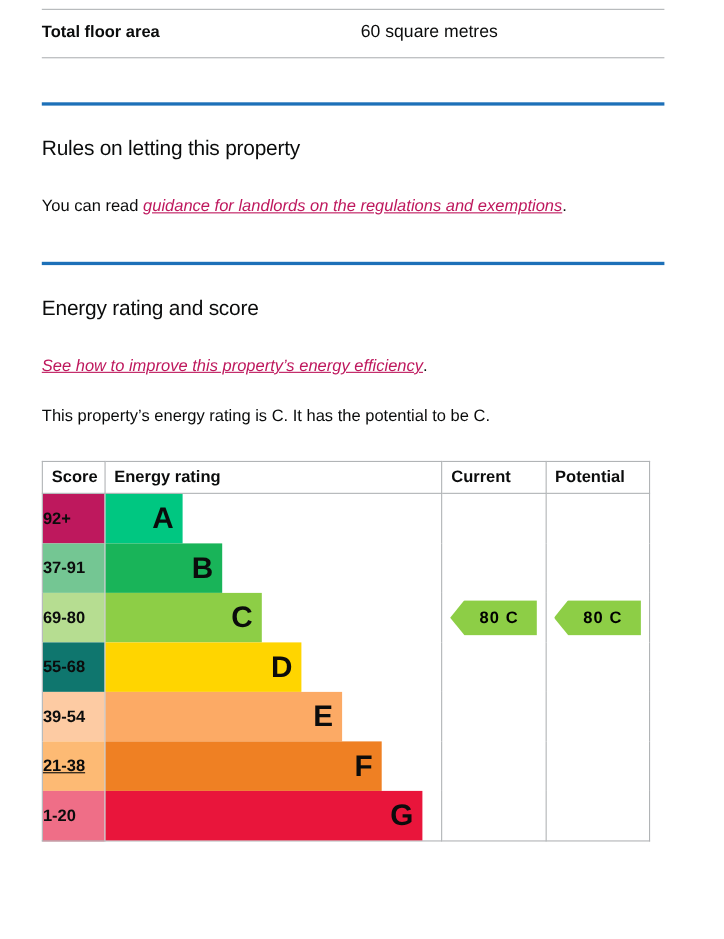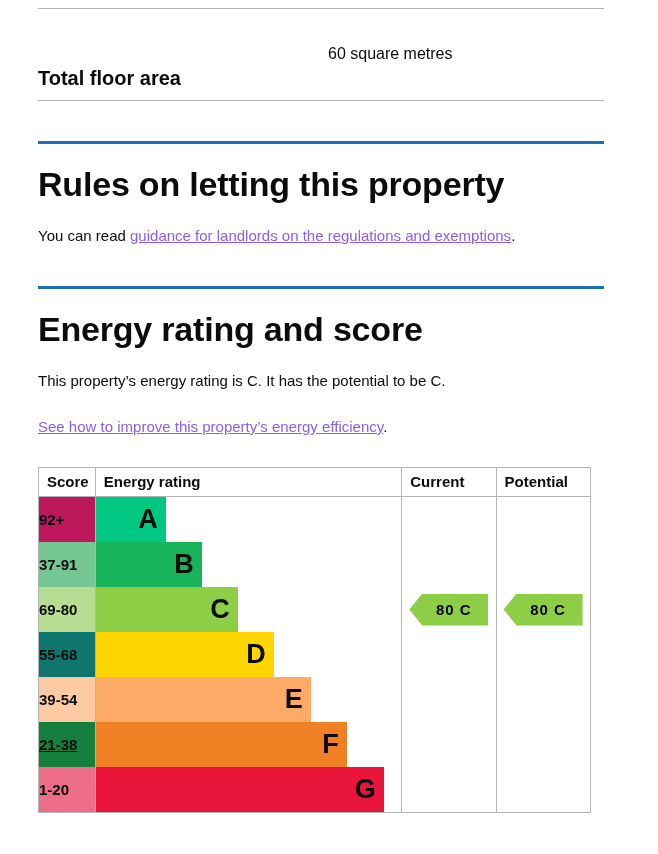--- a/index.html
+++ b/index.html
@@ -26,56 +26,56 @@
   
   .summary-row {
     border-top: 1px solid #b1b4b6;
     border-bottom: 1px solid #b1b4b6;
     display: flex;
     align-items: center;
     padding: 11px 0 12px 0;
     margin-top: 8px;
   }
   .summary-key {
-    font-size: 20px;
+    font-size: 15px;
     font-weight: bold;
     width: 290px;
     line-height: 20px;
-    margin-top: 48px;
   }
   .summary-val {
     font-size: 16px;
     line-height: 20px;
   }
 
   
   .section-rule {
     border: 0;
     border-top: 3px solid #1d70b8;
     margin: 0;
     height: 0;
   }
   .gap-before-rule { height: 40px; }
 
   
   h2.section-title {
-    font-size: 34px;
+    font-size: 19px;
     line-height: 32px;
-    font-weight: bold;
+    font-weight: normal;
     margin: 24px 0 0 0;
     letter-spacing: -0.2px;
   }
   p.body-text {
     font-size: 15px;
     line-height: 20px;
     margin: 26px 0 0 0;
   }
   a.govuk-link {
-    color: #8b5cf6;
+    color: #be185d;
     text-decoration: underline;
+    font-style: italic;
   }
 
   
   .epc-wrap { margin-top: 30px; }
   table.epc {
     border-collapse: collapse;
     width: 553px;
     table-layout: fixed;
   }
   table.epc th {
@@ -163,22 +163,22 @@
   <div class="gap-before-rule"></div>
   <hr class="section-rule">
 
   <h2 class="section-title">Rules on letting this property</h2>
   <p class="body-text"><span>You can read </span><a class="govuk-link" href="#">guidance for landlords on the regulations and exemptions</a><span>.</span></p>
 
   <div class="gap-before-rule"></div>
   <hr class="section-rule">
 
   <h2 class="section-title">Energy rating and score</h2>
+  <p class="body-text"><a class="govuk-link" href="#">See how to improve this property’s energy efficiency</a><span>.</span></p>
   <p class="body-text">This property’s energy rating is C. It has the potential to be C.</p>
-  <p class="body-text"><a class="govuk-link" href="#">See how to improve this property’s energy efficiency</a><span>.</span></p>
 
   <div class="epc-wrap">
     <table class="epc">
       <thead>
         <tr>
           <th class="col-score">Score</th>
           <th class="col-rating">Energy rating</th>
           <th class="col-cur">Current</th>
           <th class="col-pot">Potential</th>
         </tr>
@@ -232,21 +232,21 @@
             <td class="score-cell" style="background: rgb(253, 203, 163);">39-54</td>
             <td class="rating-cell">
               <div class="bar" style="width: 215px; background: rgb(252, 170, 101);">
                 <span class="bar-letter">E</span>
               </div>
             </td>
             <td class="badge-cell"></td>
             <td class="badge-cell"></td>
           </tr>
           <tr class="epc-row">
-            <td class="score-cell" style="background: #15803d; text-decoration: underline;">21-38</td>
+            <td class="score-cell" style="background: #fdba74; text-decoration: underline;">21-38</td>
             <td class="rating-cell">
               <div class="bar" style="width: 251px; background: rgb(239, 128, 35);">
                 <span class="bar-letter">F</span>
               </div>
             </td>
             <td class="badge-cell"></td>
             <td class="badge-cell"></td>
           </tr>
           <tr class="epc-row">
             <td class="score-cell" style="background: rgb(239, 110, 135);">1-20</td>

